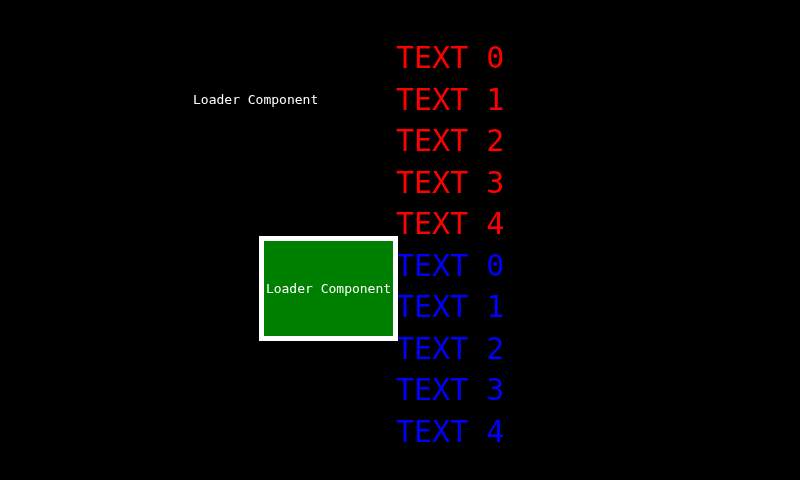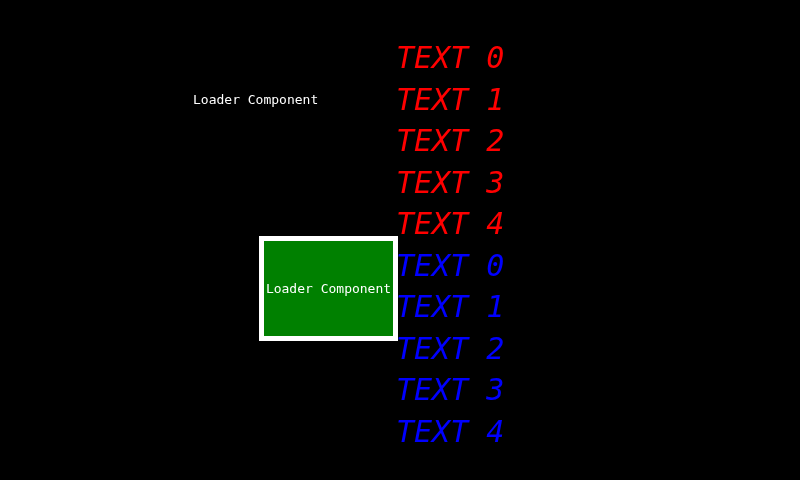--- a/index.html
+++ b/index.html
@@ -29,21 +29,20 @@
     letter-spacing: 0px;
   }
 
   
   .text-layer {
     position: absolute;
     left: 0;
     top: 0;
     width: 800px;
     height: 480px;
-    font-style: italic;
   }
 
   .text-row {
     position: absolute;
     left: 396px;
     font-size: 30px;
     line-height: 34px;
     white-space: pre;
     letter-spacing: 0px;
   }

